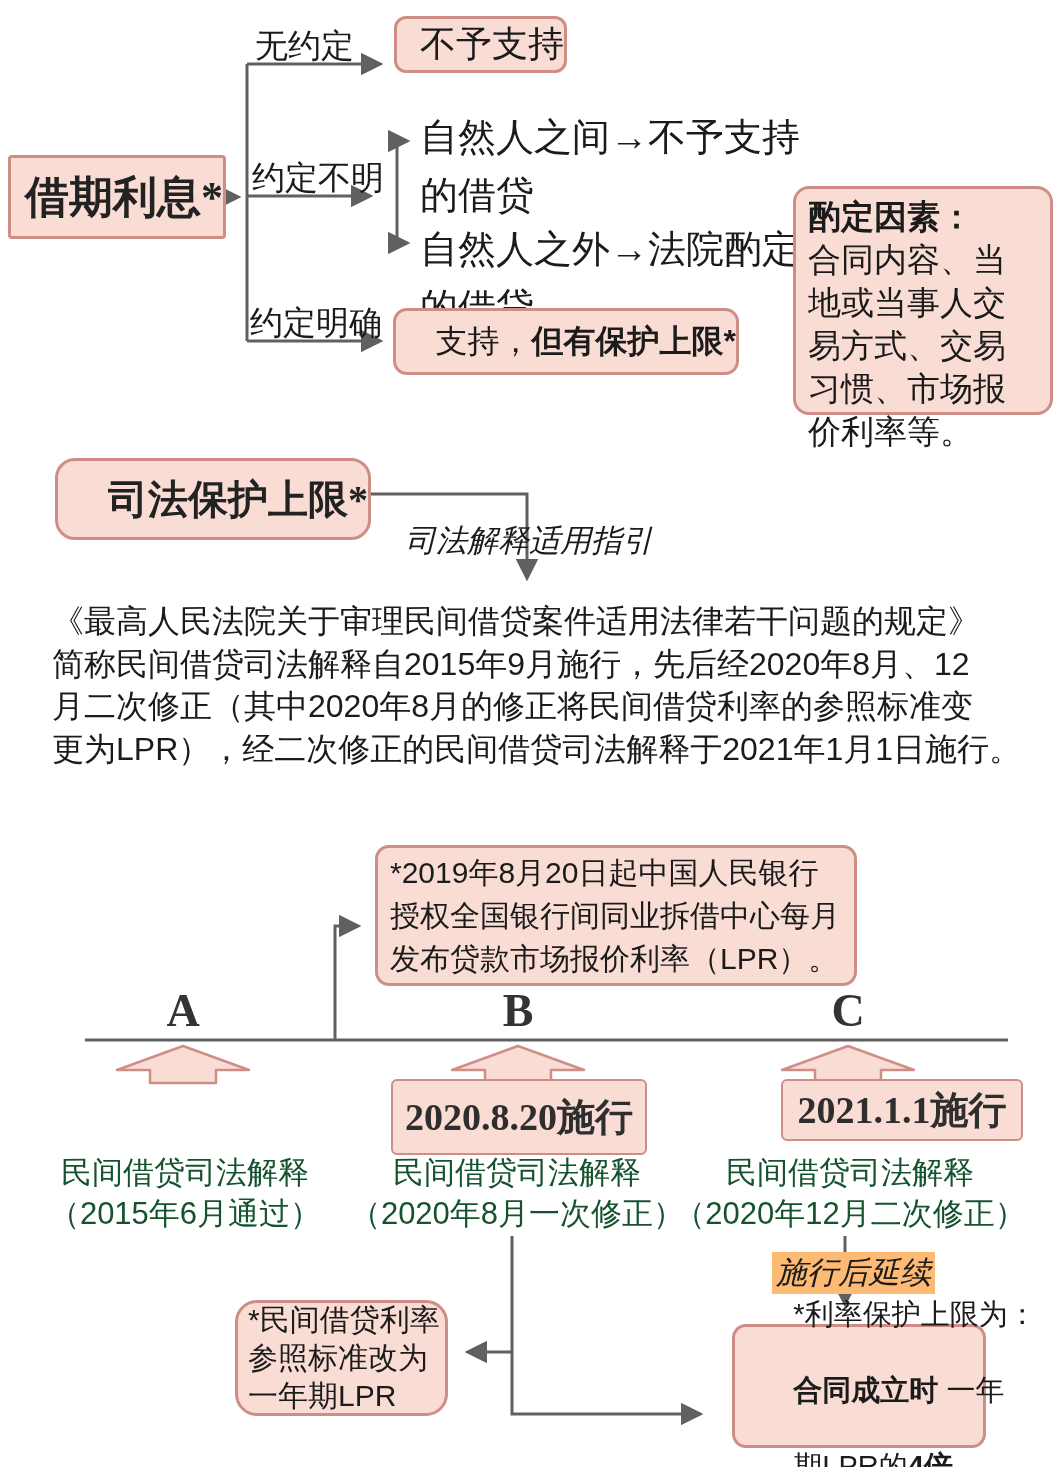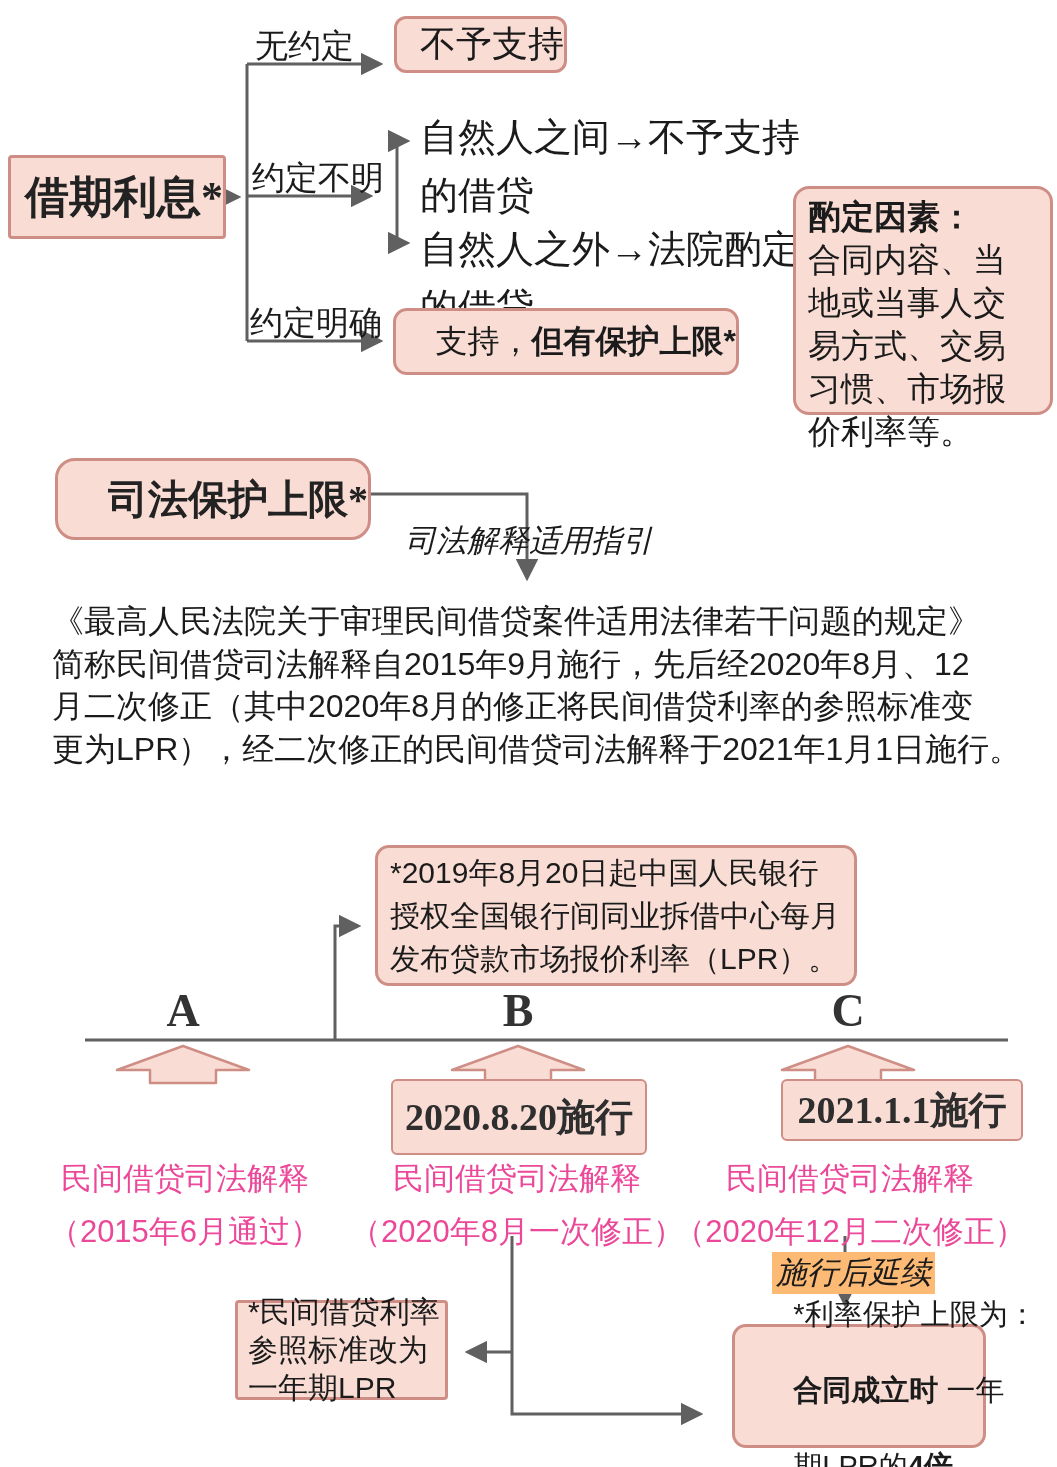--- a/index.html
+++ b/index.html
@@ -15,21 +15,21 @@
   }
   .serifhead{font-family:"Liberation Serif","DejaVu Serif",serif;font-weight:700;color:#222;}
   .txt{position:absolute;white-space:pre;}
   .it{font-style:italic;}
   .b{font-weight:700;}
   .datebox{
     position:absolute;box-sizing:border-box;background:#f9ddd5;border:2px solid #cf8e85;border-radius:6px;
     display:flex;align-items:center;justify-content:center;
     font-family:"Liberation Serif","DejaVu Serif",serif;font-weight:700;color:#2e2e2e;
   }
-  .desc{position:absolute;white-space:pre;text-align:center;line-height:53px;font-size:31px;color:#ec4899;}
+  .desc{position:absolute;white-space:pre;text-align:center;line-height:41px;font-size:31px;color:#14532d;}
   .letter{position:absolute;font-family:"Liberation Serif","DejaVu Serif",serif;font-weight:700;font-size:46px;color:#333;text-align:center;width:60px;}
   .leftpad{justify-content:flex-start;text-align:left;}
 </style>
 </head>
 <body>
 
 <div class="canvas">
 
   <svg class="layer" width="1057" height="1467" viewBox="0 0 1057 1467">
     <defs>
@@ -122,21 +122,21 @@
 
   <div class="desc" style="left:40px;top:1152px;width:290px;">民间借贷司法解释
 （2015年6月通过）</div>
   <div class="desc" style="left:347px;top:1152px;width:340px;">民间借贷司法解释
 （2020年8月一次修正）</div>
   <div class="desc" style="left:672px;top:1152px;width:356px;">民间借贷司法解释
 （2020年12月二次修正）</div>
 
   <div class="txt it" style="left:772px;top:1252px;font-size:31px;background:#fdba74;padding:0 4px;">施行后延续</div>
 
-  <div class="pinkbox leftpad" style="left:235px;top:1300px;width:213px;height:100px;border-radius:4px;padding:8px 8px 8px 10px;">
+  <div class="pinkbox leftpad" style="left:235px;top:1300px;width:213px;height:116px;border-radius:22px;padding:8px 8px 8px 10px;">
     <div style="font-size:30px;line-height:38px;white-space:pre;">*民间借贷利率
 参照标准改为
 一年期LPR</div>
   </div>
 
   <div class="pinkbox leftpad" style="left:732px;top:1324px;width:254px;height:124px;border-radius:14px;padding:8px 6px 0 10px;">
     <div style="font-size:29px;line-height:38px;white-space:pre;">
       <span>*利率保护上限为：</span><br>
       <span class="b">合同成立时</span><span> 一年</span><br>
       <span>期LPR的</span><span class="b">4倍</span>

